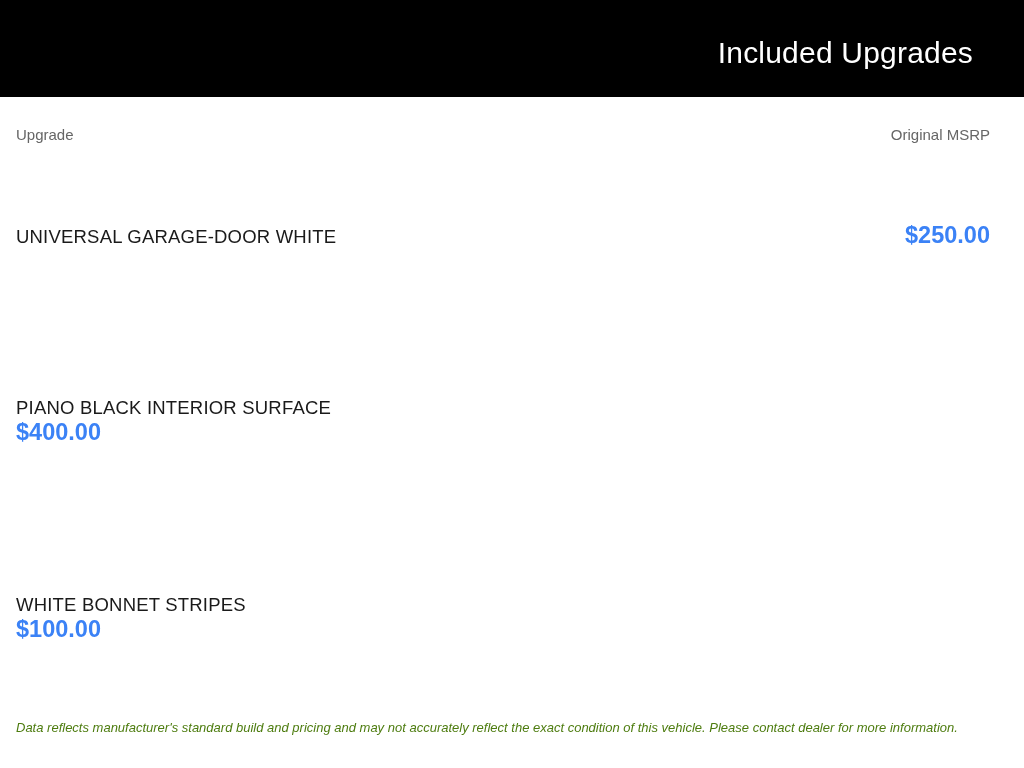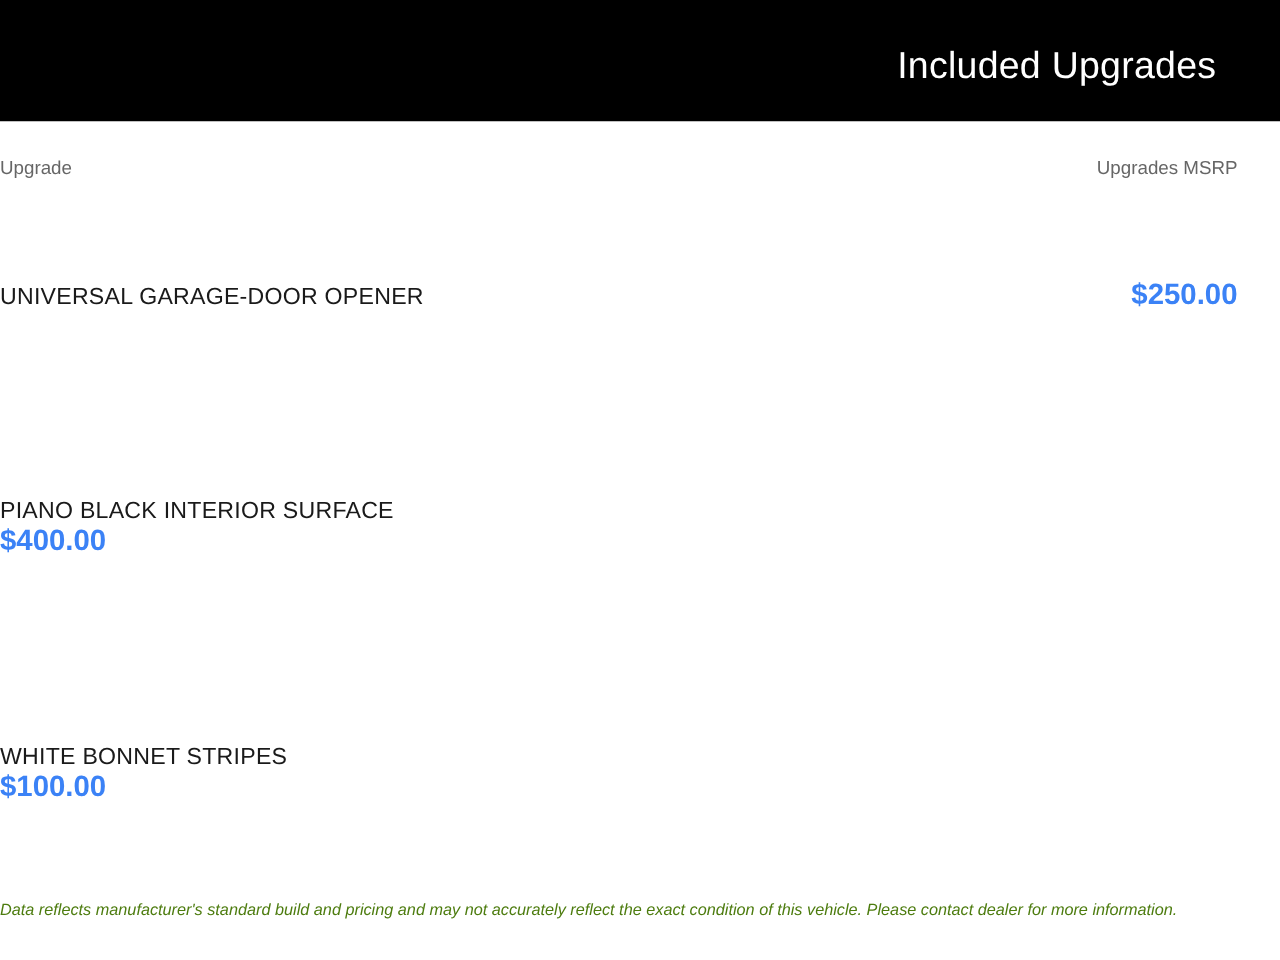--- a/index.html
+++ b/index.html
@@ -19,20 +19,21 @@
     padding-right: 51px;
   }
   .header-title {
     color: #ffffff;
     font-size: 30px;
     font-weight: 400;
     margin-top: 8px;
     letter-spacing: 0.2px;
   }
   .content {
+    padding-left: 16px;
     padding-right: 34px;
   }
   .col-headers {
     display: flex;
     justify-content: space-between;
     align-items: baseline;
     padding-top: 29px;
     font-size: 15px;
     color: #666666;
   }
@@ -66,25 +67,25 @@
 <body>
 
 <div class="header">
   <div class="header-title">Included Upgrades</div>
 </div>
 
 <div class="content">
 
   <div class="col-headers">
     <span>Upgrade</span>
-    <span>Upgrades MSRP</span>
+    <span>Original MSRP</span>
   </div>
 
   <div class="upgrade-row first">
-    <span class="upgrade-name">UNIVERSAL GARAGE-DOOR OPENER</span>
+    <span class="upgrade-name">UNIVERSAL GARAGE-DOOR WHITE</span>
     <span class="upgrade-price">$250.00</span>
   </div>
 
   <div class="upgrade-row next">
     <span class="upgrade-name">PIANO BLACK INTERIOR SURFACE</span>
     <span class="upgrade-price">$400.00</span>
   </div>
 
   <div class="upgrade-row next">
     <span class="upgrade-name">WHITE BONNET STRIPES</span>

